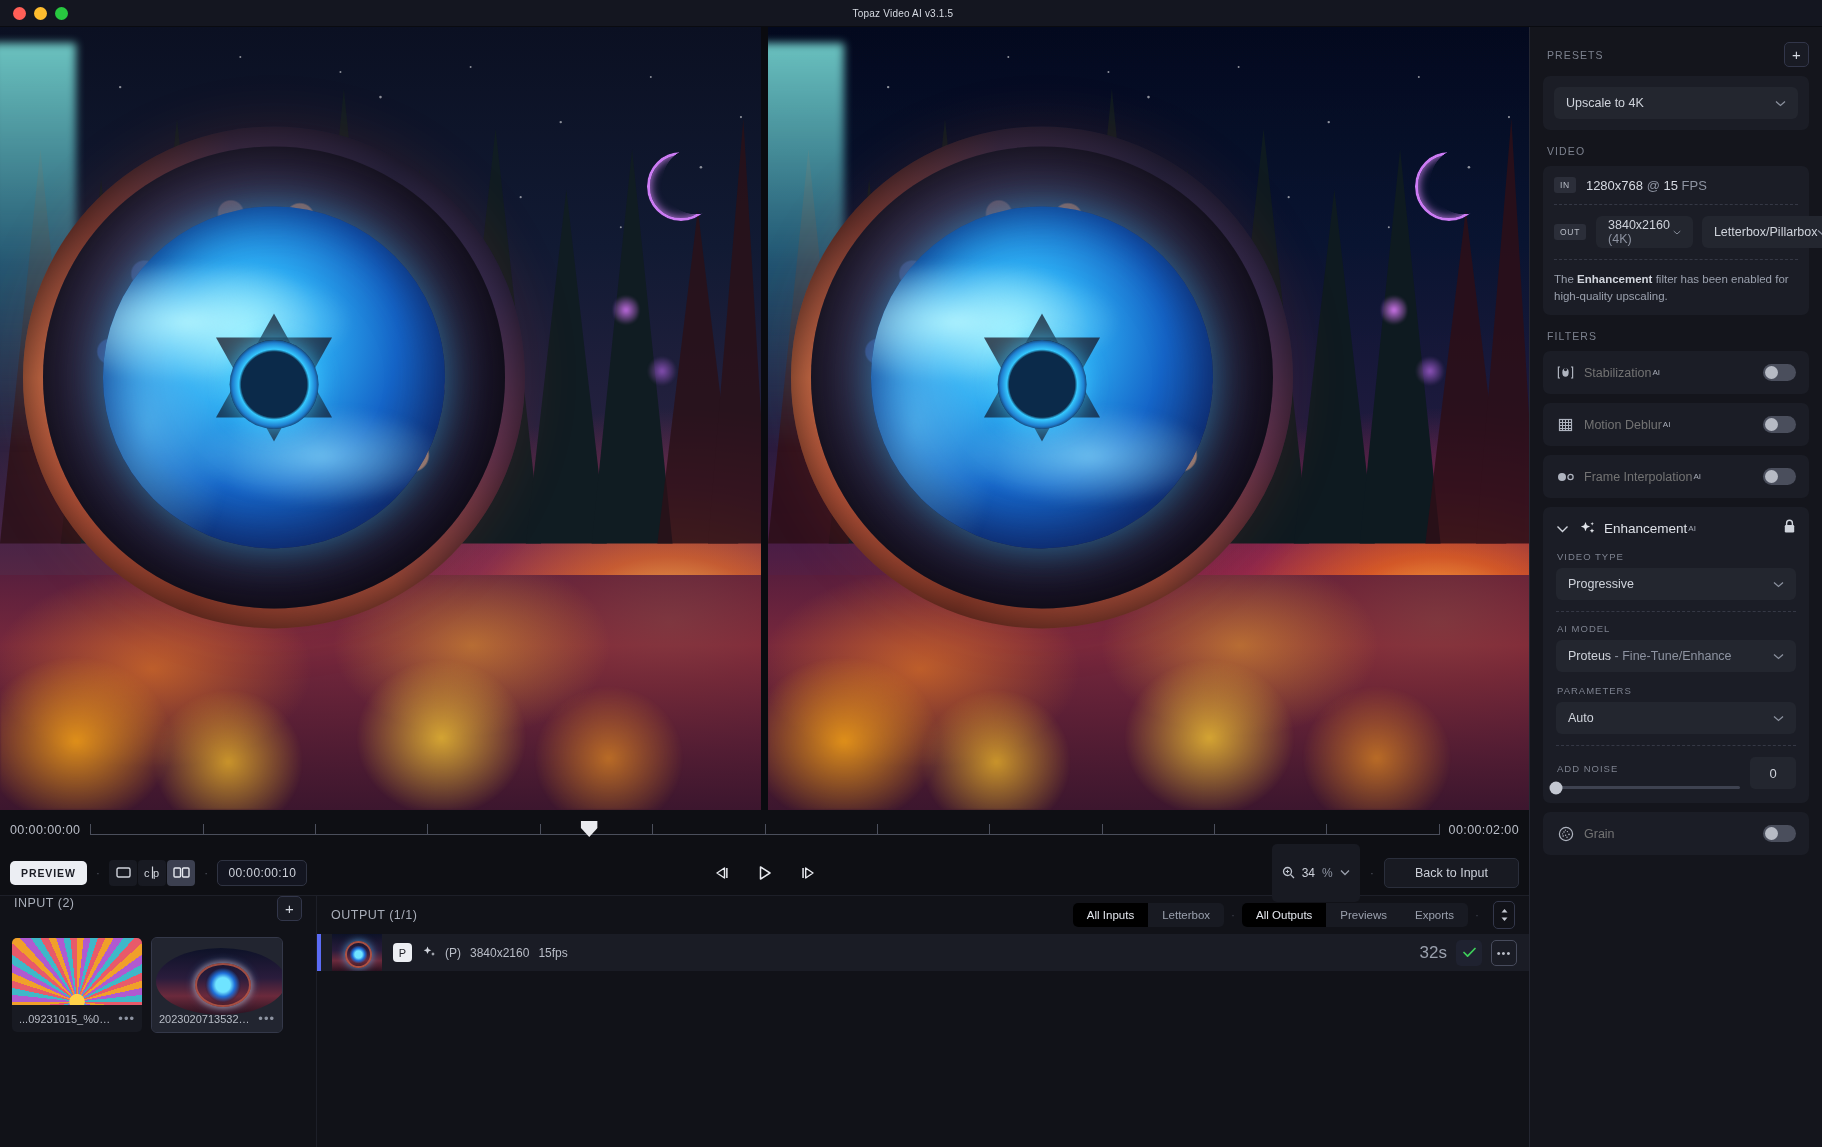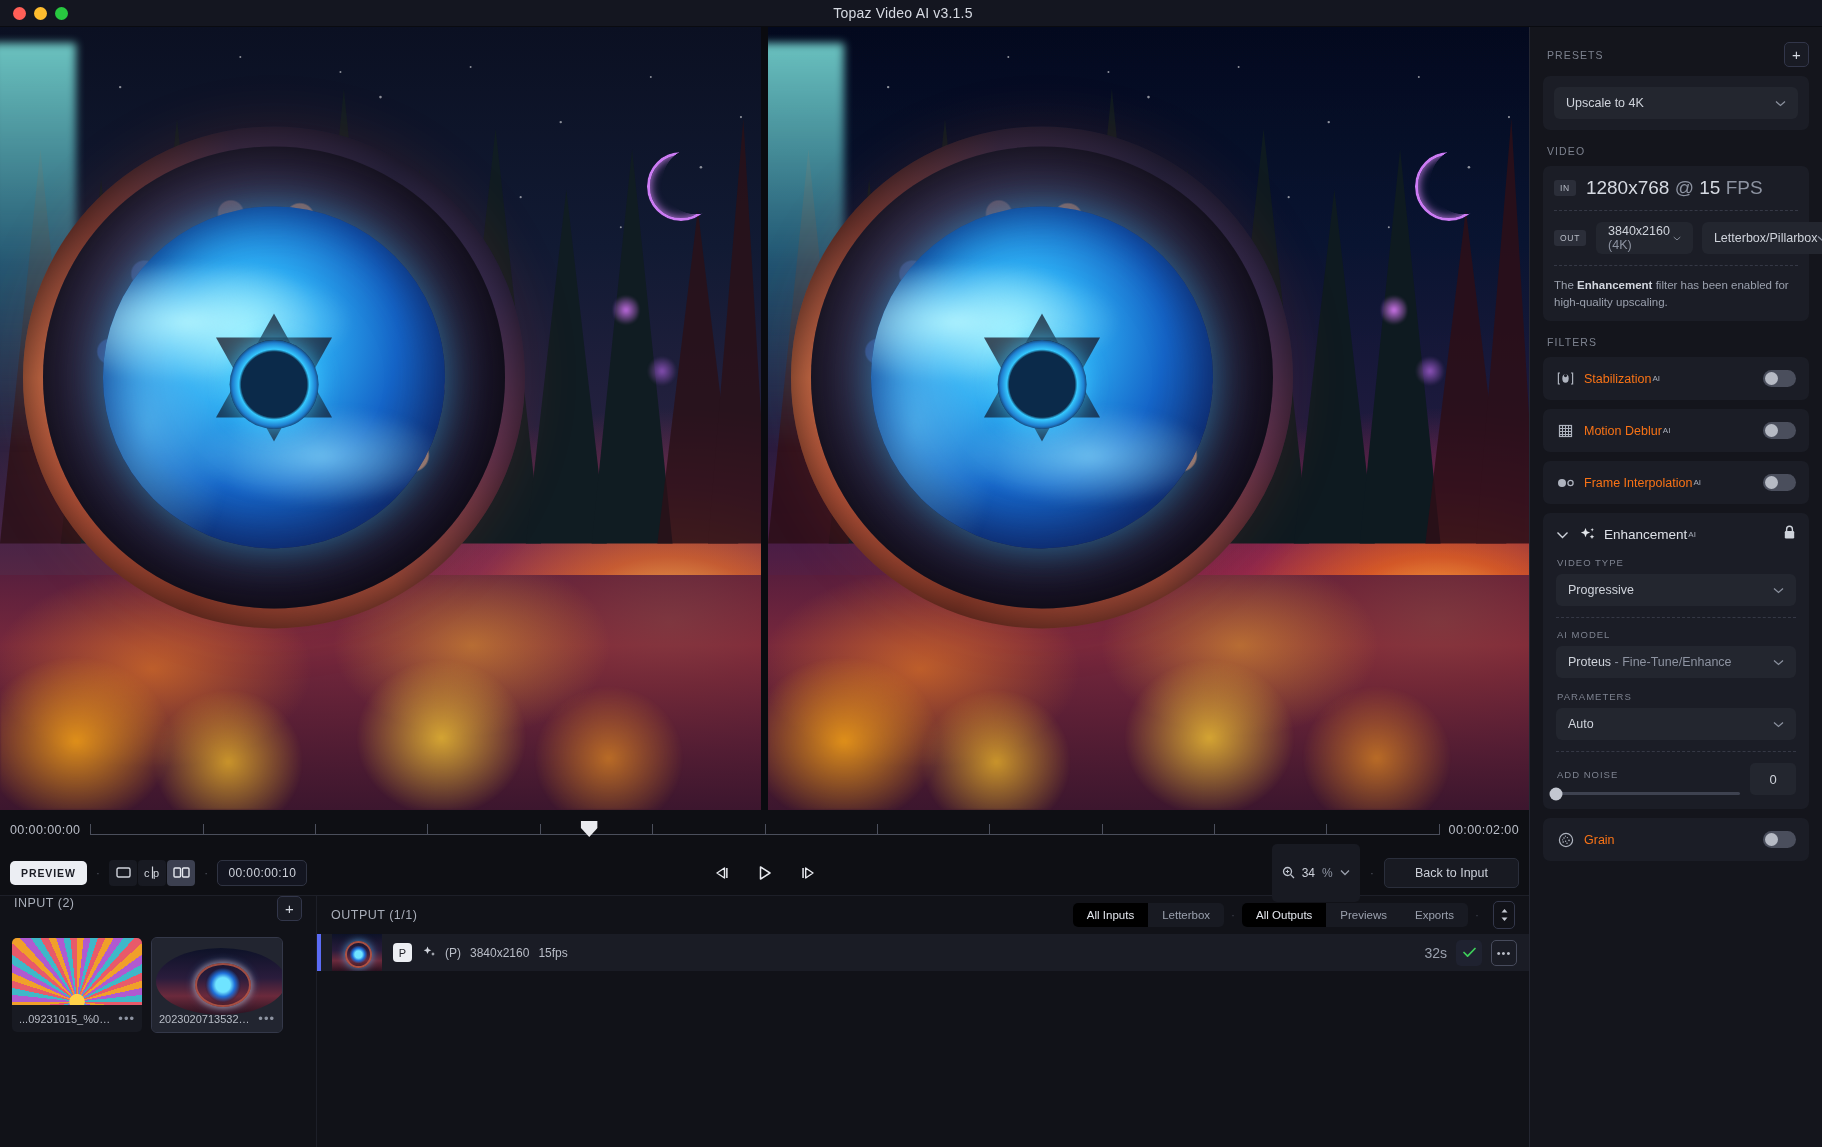--- a/index.html
+++ b/index.html
@@ -20,21 +20,21 @@
     position: relative;
     border-bottom: 1px solid #0a0b10;
   }
   .lights { display: flex; gap: 8px; padding-left: 13px; }
   .light { width: 13px; height: 13px; border-radius: 50%; }
   .l-red { background: #ff5f57; }
   .l-yellow { background: #febc2e; }
   .l-green { background: #28c840; }
   .win-title {
     position: absolute; left: 0; right: 16px; text-align: center;
-    font-size: 14px; color: #d6dae2; letter-spacing: .2px;
+    font-size: 10px; color: #d6dae2; letter-spacing: .2px;
   }
 
   
   .body-row { flex: 1; display: flex; min-height: 0; }
   .left-col { flex: 1; display: flex; flex-direction: column; min-width: 0; }
   .right-col {
     width: 293px; flex: 0 0 293px;
     background: #14151c;
     border-left: 1px solid #242631;
     display: flex; flex-direction: column;
@@ -313,21 +313,21 @@
     background: radial-gradient(circle at 50% 50%, #6fe4ff 0 22%, #1f6fd8 38%, rgba(0,0,0,0) 56%);
     box-shadow: 0 0 8px rgba(90,190,255,.8);
     border: 2px solid rgba(190,90,70,.85);
   }
   .p-badge {
     width: 19px; height: 19px; border-radius: 4px; background: #eceef3;
     color: #1b1d25; font-size: 11px; display: flex; align-items: center; justify-content: center;
   }
   .out-meta { display: flex; align-items: center; gap: 9px; font-size: 12px; color: #b9bdc7; }
   .out-right { margin-left: auto; display: flex; align-items: center; gap: 9px; }
-  .dur { font-size: 14px; color: #9aa0ad; }
+  .dur { font-size: 17px; color: #9aa0ad; }
   .check-btn {
     width: 26px; height: 26px; border-radius: 5px; background: #1f2230;
     display: flex; align-items: center; justify-content: center; cursor: pointer; border: none;
   }
   .more-btn {
     width: 26px; height: 26px; border-radius: 5px; background: transparent;
     border: 1px solid #474b5c; color: #b9bdc7; cursor: pointer;
     display: flex; align-items: center; justify-content: center; font-size: 11px; letter-spacing: 1px;
   }
 
@@ -345,32 +345,32 @@
     display: flex; align-items: center; padding: 0 12px;
     font-size: 12.5px; color: #cfd3db; cursor: pointer;
   }
   .select .chev { margin-left: auto; color: #8a909d; }
   .muted { color: #8d93a1; }
   .io-row { display: flex; align-items: center; gap: 10px; }
   .io-tag {
     font-size: 8.5px; letter-spacing: .7px; color: #b9bdc7; background: #2b2e39;
     border-radius: 3px; padding: 3px 6px; flex: 0 0 auto;
   }
-  .io-text { font-size: 19px; color: #d6dae2; }
+  .io-text { font-size: 13px; color: #d6dae2; }
   .dashed { border-top: 1px dashed #353845; margin: 11px 0; }
   .note { font-size: 11.5px; color: #9aa0ad; line-height: 1.45; }
   .note b { color: #d2d6de; font-weight: 600; }
   .stack { display: flex; flex-direction: row; gap: 9px; flex: 1; }
 
   .filter-card {
     background: #1b1d26; border-radius: 7px; height: 43px;
     display: flex; align-items: center; padding: 0 13px; margin-bottom: 9px;
   }
   .f-icon { width: 19px; display: flex; align-items: center; justify-content: center; color: #aeb3be; }
-  .f-name { font-size: 12.5px; color: #f97316; margin-left: 9px; }
+  .f-name { font-size: 12.5px; color: #737373; margin-left: 9px; }
   .sup { font-size: 8px; vertical-align: super; color: #a9aeb9; margin-left: 1px; }
   .toggle {
     margin-left: auto; width: 33px; height: 17px; border-radius: 9px;
     background: #4a4e5c; position: relative; cursor: pointer;
   }
   .toggle::after {
     content: ""; position: absolute; top: 2px; left: 2px;
     width: 13px; height: 13px; border-radius: 50%; background: #b6bac4;
   }
 

